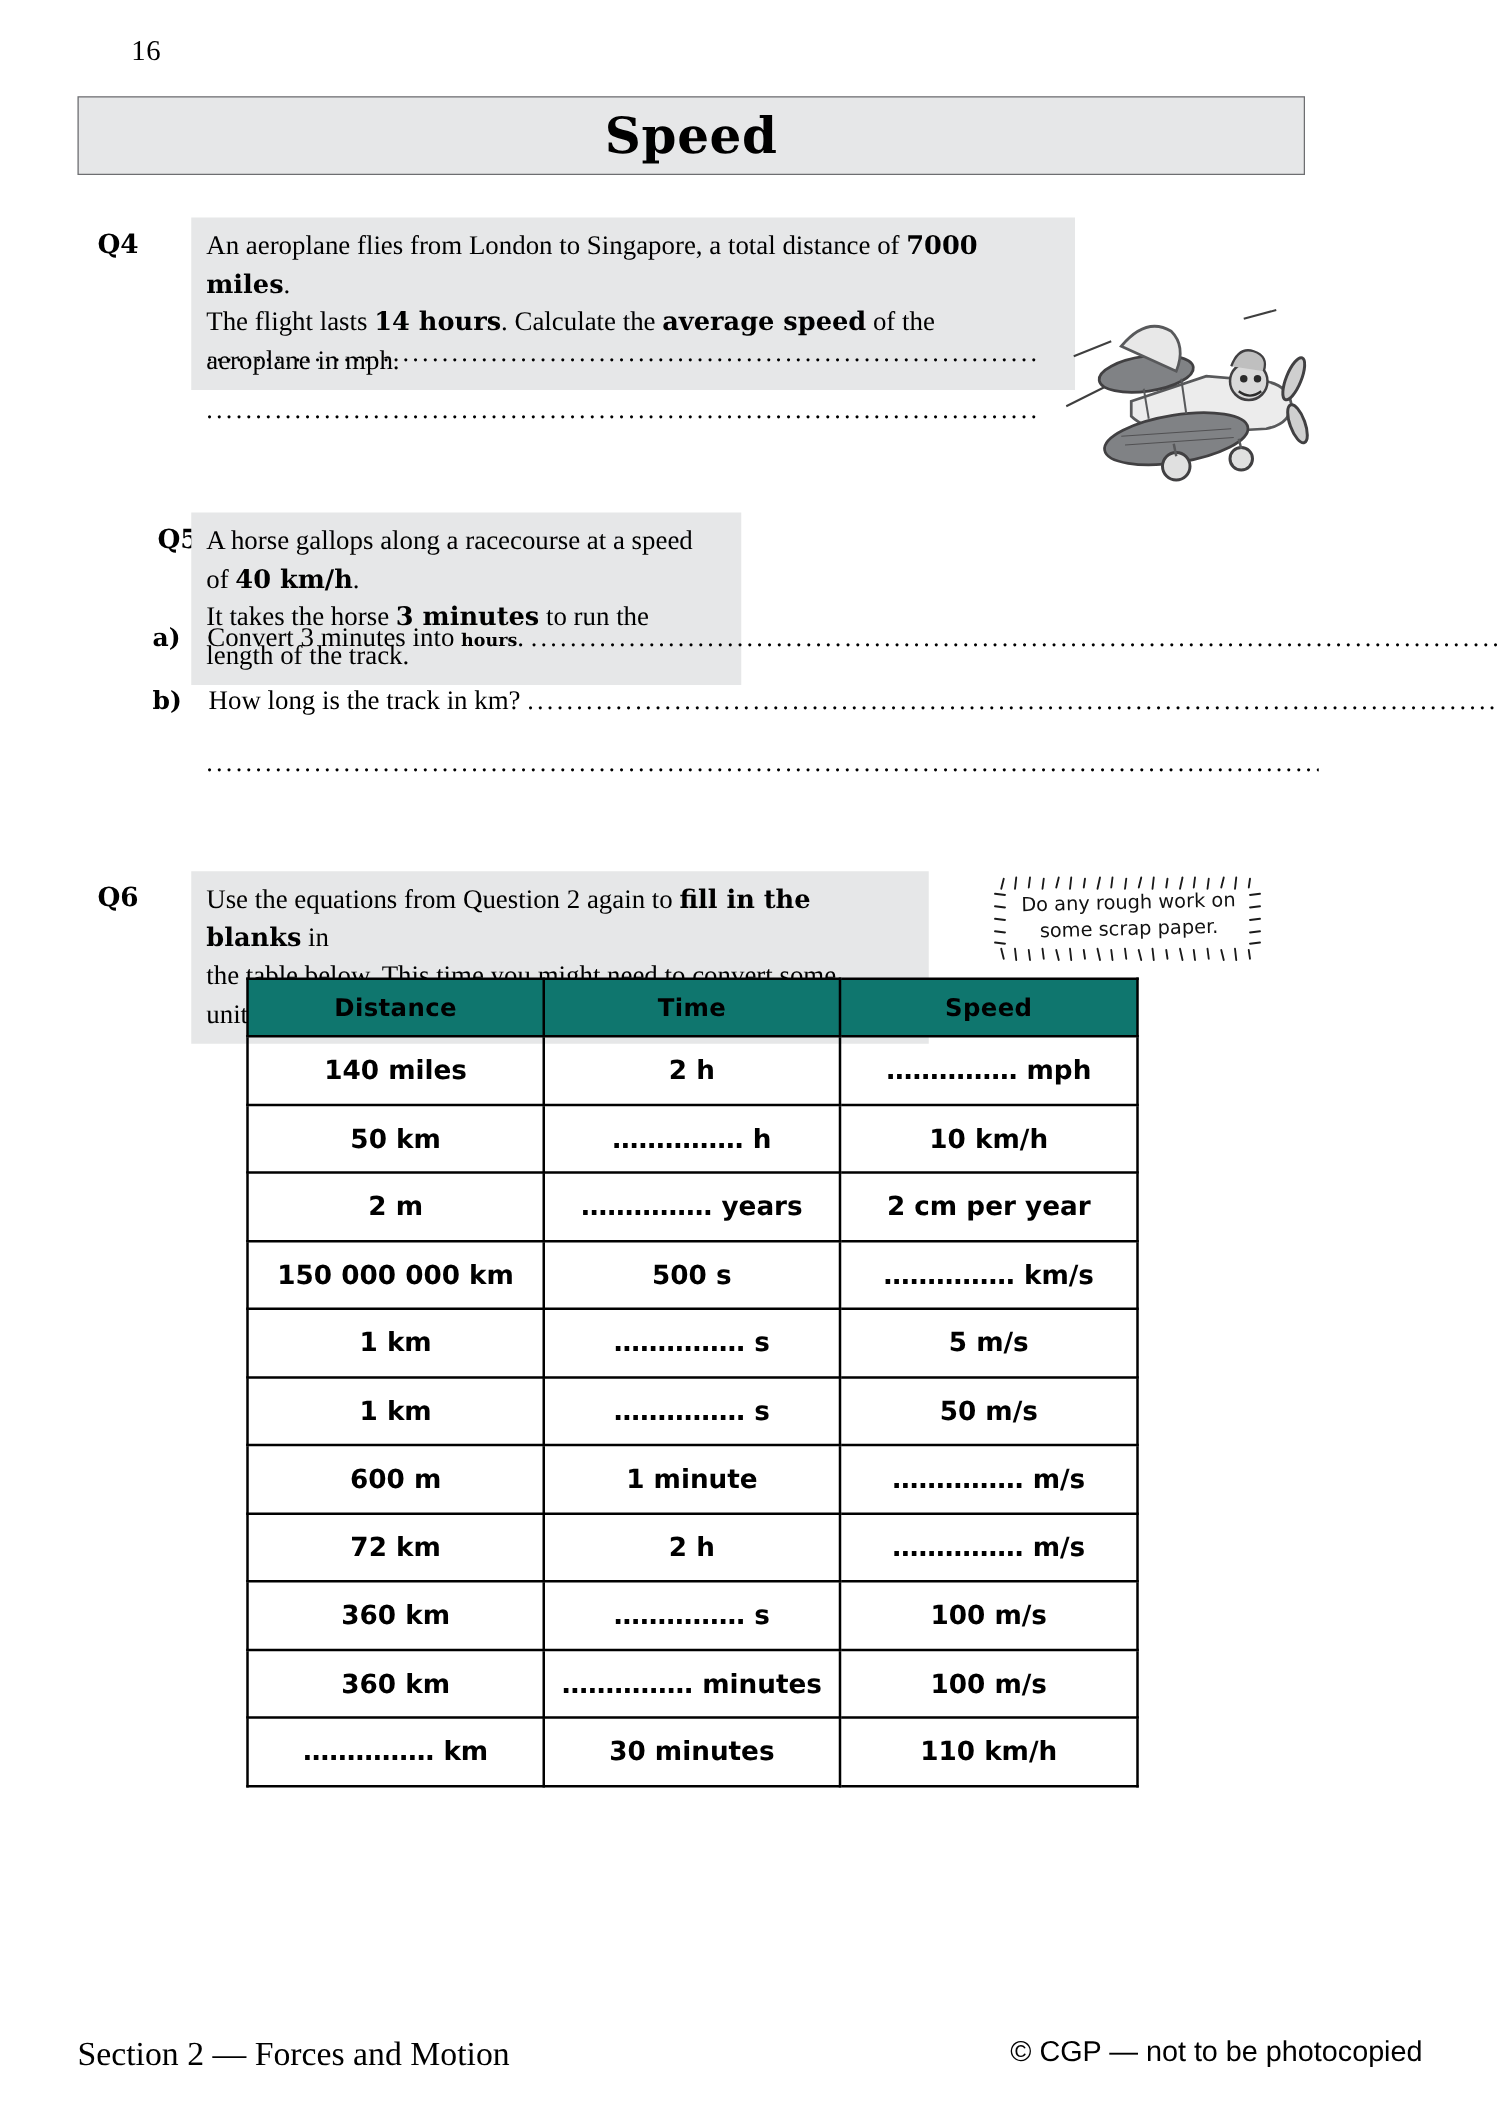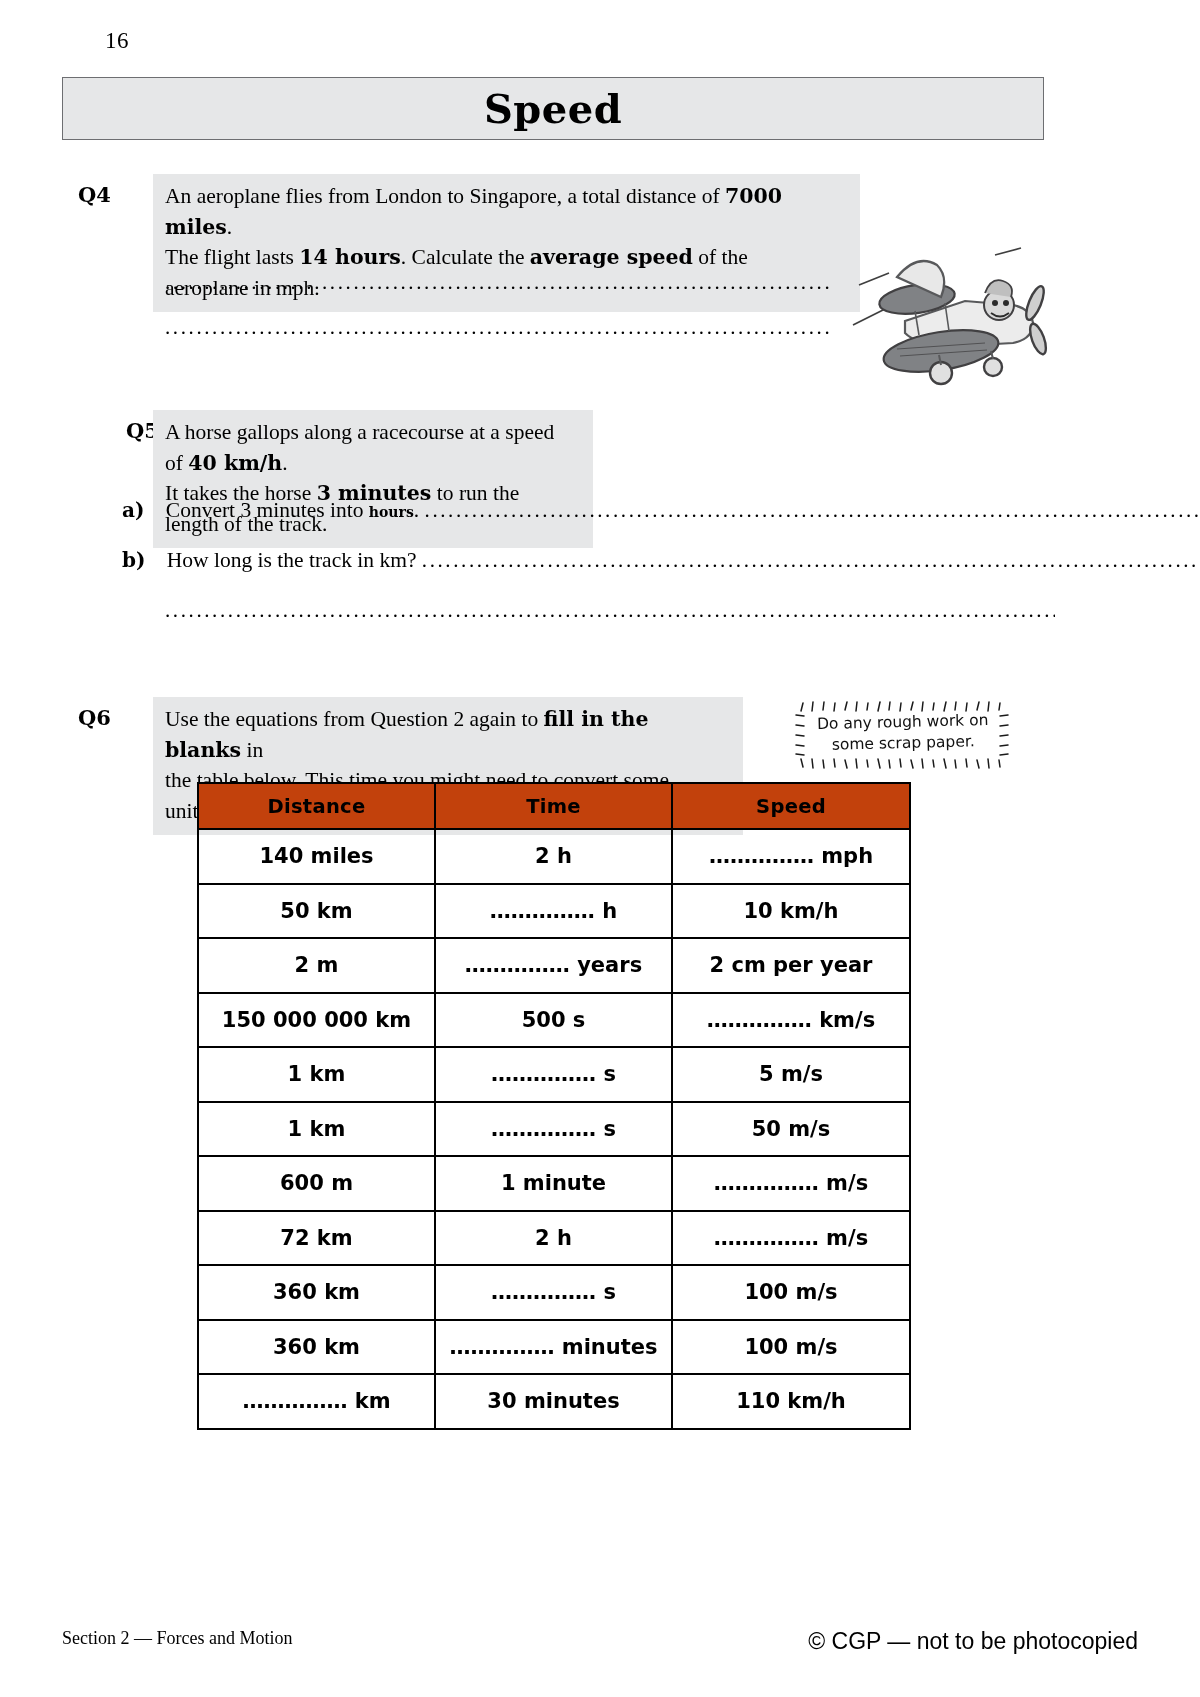--- a/index.html
+++ b/index.html
@@ -140,36 +140,36 @@
   .data-table th, .data-table td {
     border: 2.2px solid #000;
     height: 52.5px;
     text-align: center;
     vertical-align: middle;
     font-size: 21px;
     font-weight: bold;
     padding: 0;
   }
   .data-table th {
-    background: #c2410c;
+    background: #0f766e;
     font-size: 19.5px;
     height: 44px;
     letter-spacing: 0.3px;
   }
   .data-table col.c1 { width: 237px; }
   .data-table col.c2 { width: 237px; }
   .data-table col.c3 { width: 238px; }
 
   
   .footer-left {
     position: absolute;
     left: 62px;
     top: 1628px;
     font-family: "Liberation Serif", serif;
-    font-size: 18px;
+    font-size: 27px;
   }
   .footer-right {
     position: absolute;
     right: 62px;
     top: 1628px;
     font-family: Liberation Sans, sans-serif;
     font-size: 23px;
   }
 </style>
 </head>

